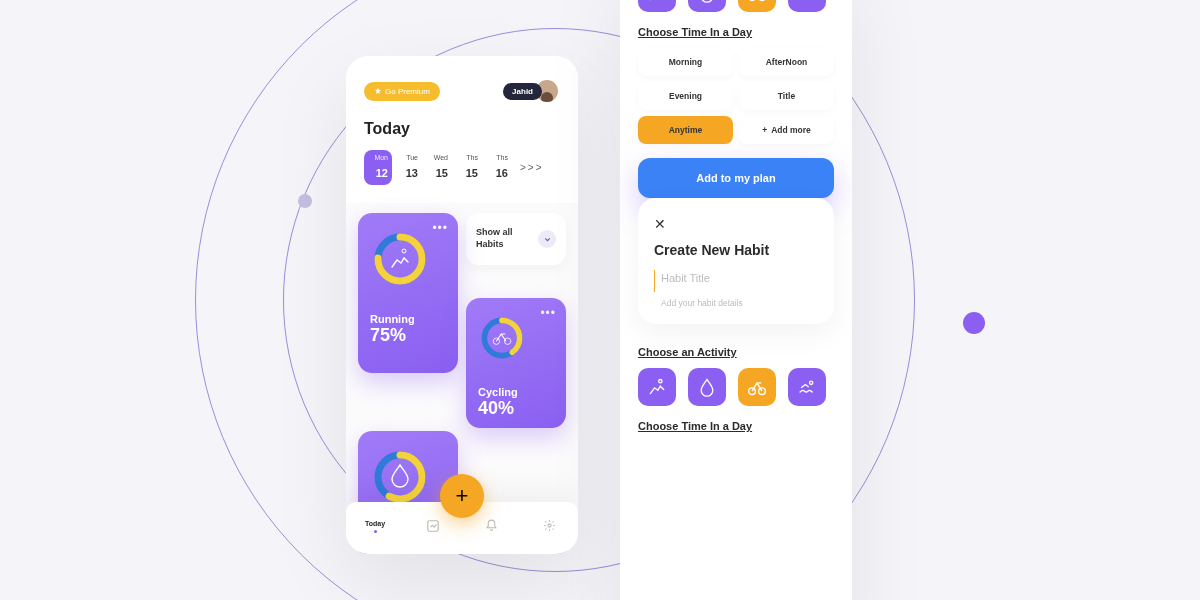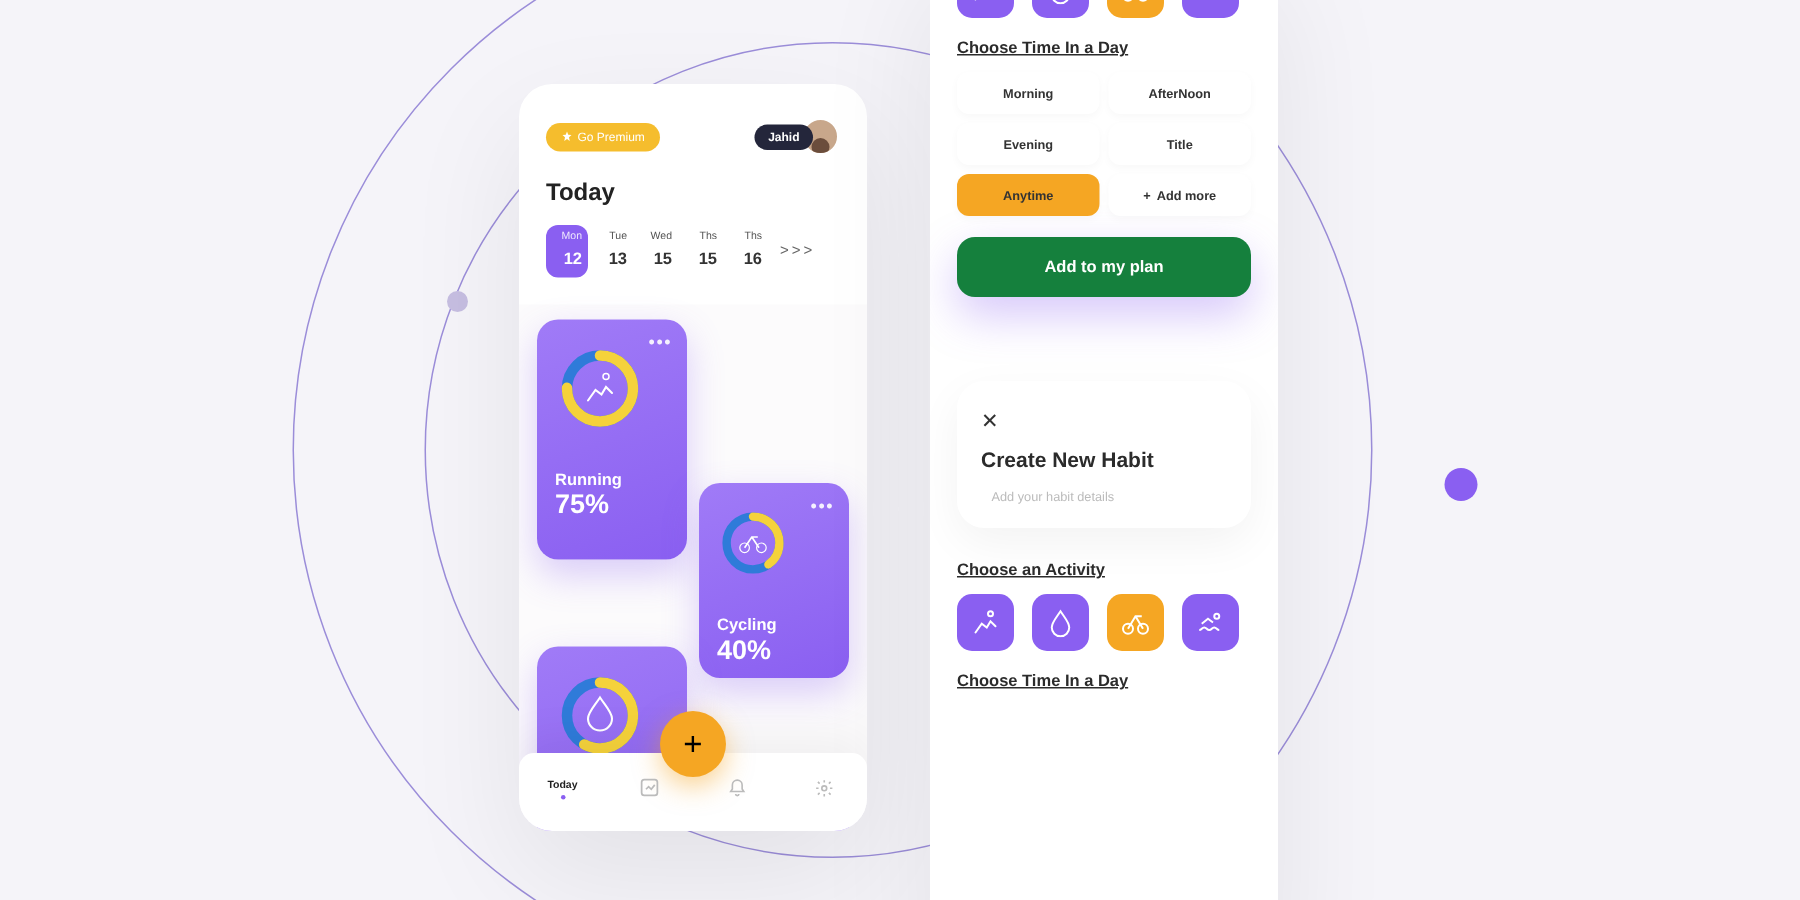--- a/index.html
+++ b/index.html
@@ -58,21 +58,21 @@
   .act-row { display: flex; gap: 12px; margin-bottom: 14px; }
   .act { width: 38px; height: 38px; border-radius: 10px; display: flex; align-items: center; justify-content: center; cursor: pointer; }
   .act.purple { background: #8a5ff1; }
   .act.orange { background: #f5a623; }
   .act svg { width: 20px; height: 20px; stroke: #fff; fill: none; stroke-width: 1.6; }
   .rp-h { font-size: 11px; font-weight: 700; color: #2b2b2b; margin-bottom: 10px; text-decoration: underline; }
   .time-grid { display: grid; grid-template-columns: 1fr 1fr; gap: 6px; margin-bottom: 14px; }
   .time-chip { background: #fff; border-radius: 8px; font-size: 8.5px; font-weight: 600; color: #333; padding: 9px 0; text-align: center; cursor: pointer; box-shadow: 0 2px 6px rgba(0,0,0,0.03); }
   .time-chip.sel { background: #f5a623; color: #333; }
   .time-chip.addmore { display: flex; align-items: center; justify-content: center; gap: 4px; }
-  .big-btn { display: block; width: 100%; text-align: center; background: #15803d; color: #fff; border: none; padding: 14px; border-radius: 12px; font-size: 11px; font-weight: 600; box-shadow: 0 12px 30px rgba(138,95,241,0.35); cursor: pointer; margin-bottom:56px; }
+  .big-btn { display: block; width: 100%; text-align: center; background: #3b82f6; color: #fff; border: none; padding: 14px; border-radius: 12px; font-size: 11px; font-weight: 600; box-shadow: 0 12px 30px rgba(138,95,241,0.35); cursor: pointer; }
 
   .sheet { background: #fff; border-radius: 18px; padding: 18px 16px 16px; box-shadow: 0 10px 30px rgba(0,0,0,0.05); margin-bottom: 22px; }
   .sheet .x { font-size: 14px; color: #333; cursor: pointer; }
   .sheet h3 { font-size: 14px; font-weight: 700; margin: 10px 0 12px; color: #2b2b2b; }
   .sheet .field { font-size: 11px; color: #bcbcbc; padding: 2px 0 8px; border-left: 1.5px solid #f5a623; padding-left: 6px; margin-bottom: 6px; }
   .sheet .sub { font-size: 8.5px; color: #bbb; padding-left: 7px; }
 
 </style>
 </head>
 <body>
@@ -113,20 +113,28 @@
         <circle cx="30" cy="30" r="22" stroke="#f5d23b" stroke-width="7" fill="none" stroke-dasharray="104 200" stroke-linecap="round" transform="rotate(-90 30 30)"></circle>
         <g transform="translate(18,18) scale(1)">
           <circle cx="16" cy="4" r="2" class="center-icon"></circle>
             <path class="center-icon" d="M4 20l5-7 4 3 3-5 4 4" stroke-width="1.4" stroke-linecap="round"></path>
         </g>
       </svg>
       <div class="habit-name">Running</div>
       <div class="habit-pct">75%</div>
     </div>
 
+    <div class="show-all">
+      <span><span>Show all</span><br><span>Habits</span></span>
+      <span class="chev-badge">
+        <svg width="9" height="9" viewBox="0 0 24 24" fill="none" stroke="#6a5ab0" stroke-width="3">
+            <path d="M6 9l6 6 6-6"></path>
+          </svg>
+      </span>
+    </div>
 
     <div class="habit small sm-top">
       <div class="dots">•••</div>
       <svg class="ring sm" viewBox="0 0 60 60">
         <circle cx="30" cy="30" r="22" stroke="#2f7bd9" stroke-width="7" fill="none"></circle>
         <circle cx="30" cy="30" r="22" stroke="#f5d23b" stroke-width="7" fill="none" stroke-dasharray="55 200" stroke-linecap="round" transform="rotate(-90 30 30)"></circle>
         <g transform="translate(18,20)">
             <circle cx="5" cy="14" r="4" class="center-icon"></circle>
             <circle cx="19" cy="14" r="4" class="center-icon"></circle>
             <path d="M5 14l6-9h5M11 5l6 9" class="center-icon" stroke-width="1.4"></path>
@@ -208,20 +216,21 @@
           <span>+</span>
           <span>Add more</span>
         </div>
     </div>
 
     <button class="big-btn">Add to my plan</button>
 
     <div class="sheet">
       <div class="x">✕</div>
       <h3>Create New Habit</h3>
+      <div class="field">Habit Title</div>
       <div class="sub">Add your habit details</div>
     </div>
 
     <div class="rp-h">Choose an Activity</div>
     <div class="act-row">
       <div class="act purple">
           <svg viewBox="0 0 24 24">
             <circle cx="16" cy="5" r="2"></circle>
             <path d="M4 20l5-7 4 3 3-5 4 4" stroke-linecap="round"></path>
           </svg>

